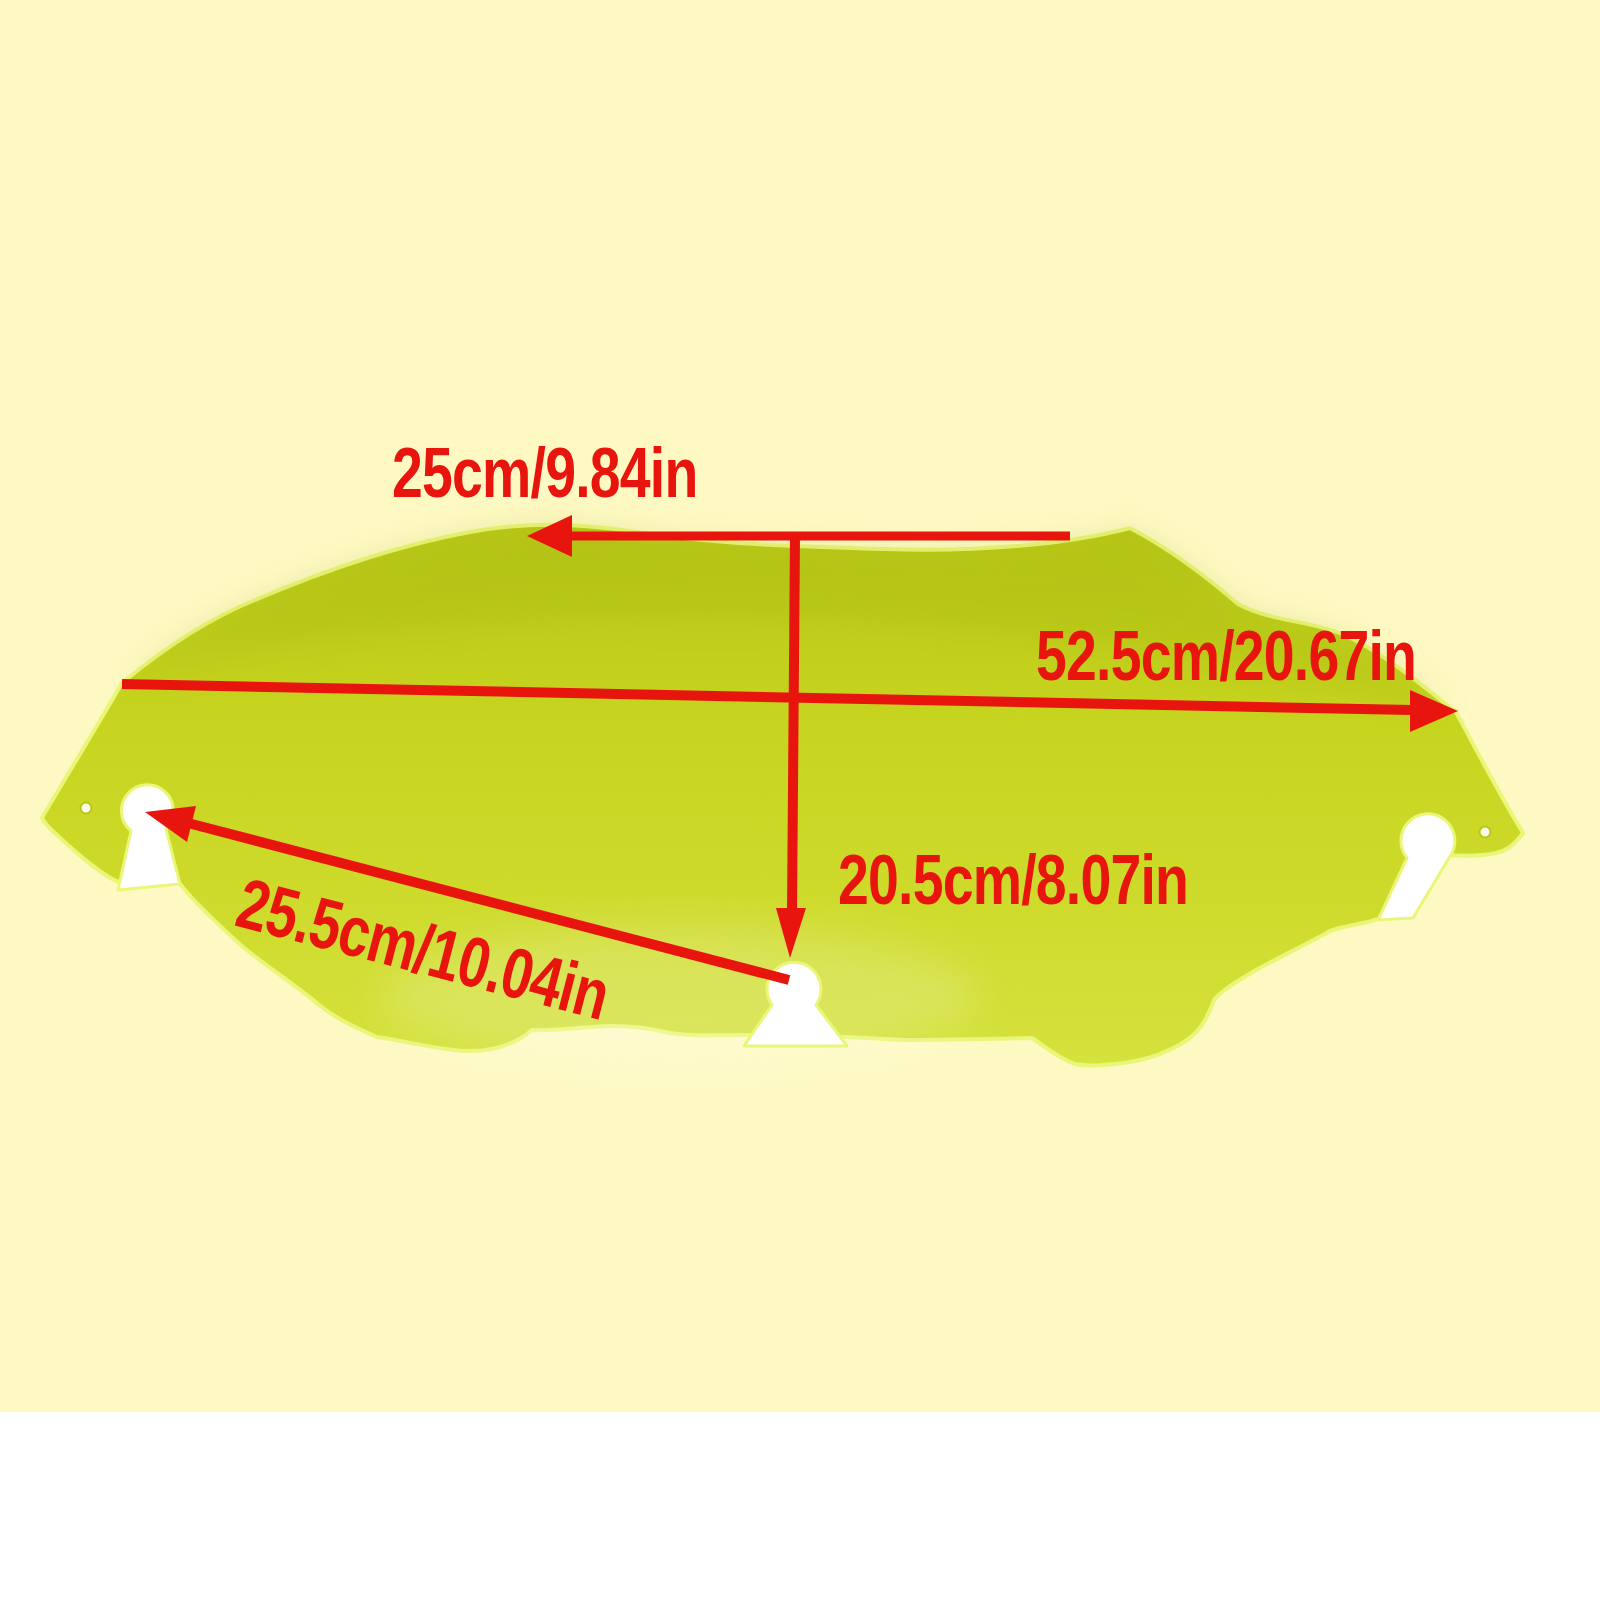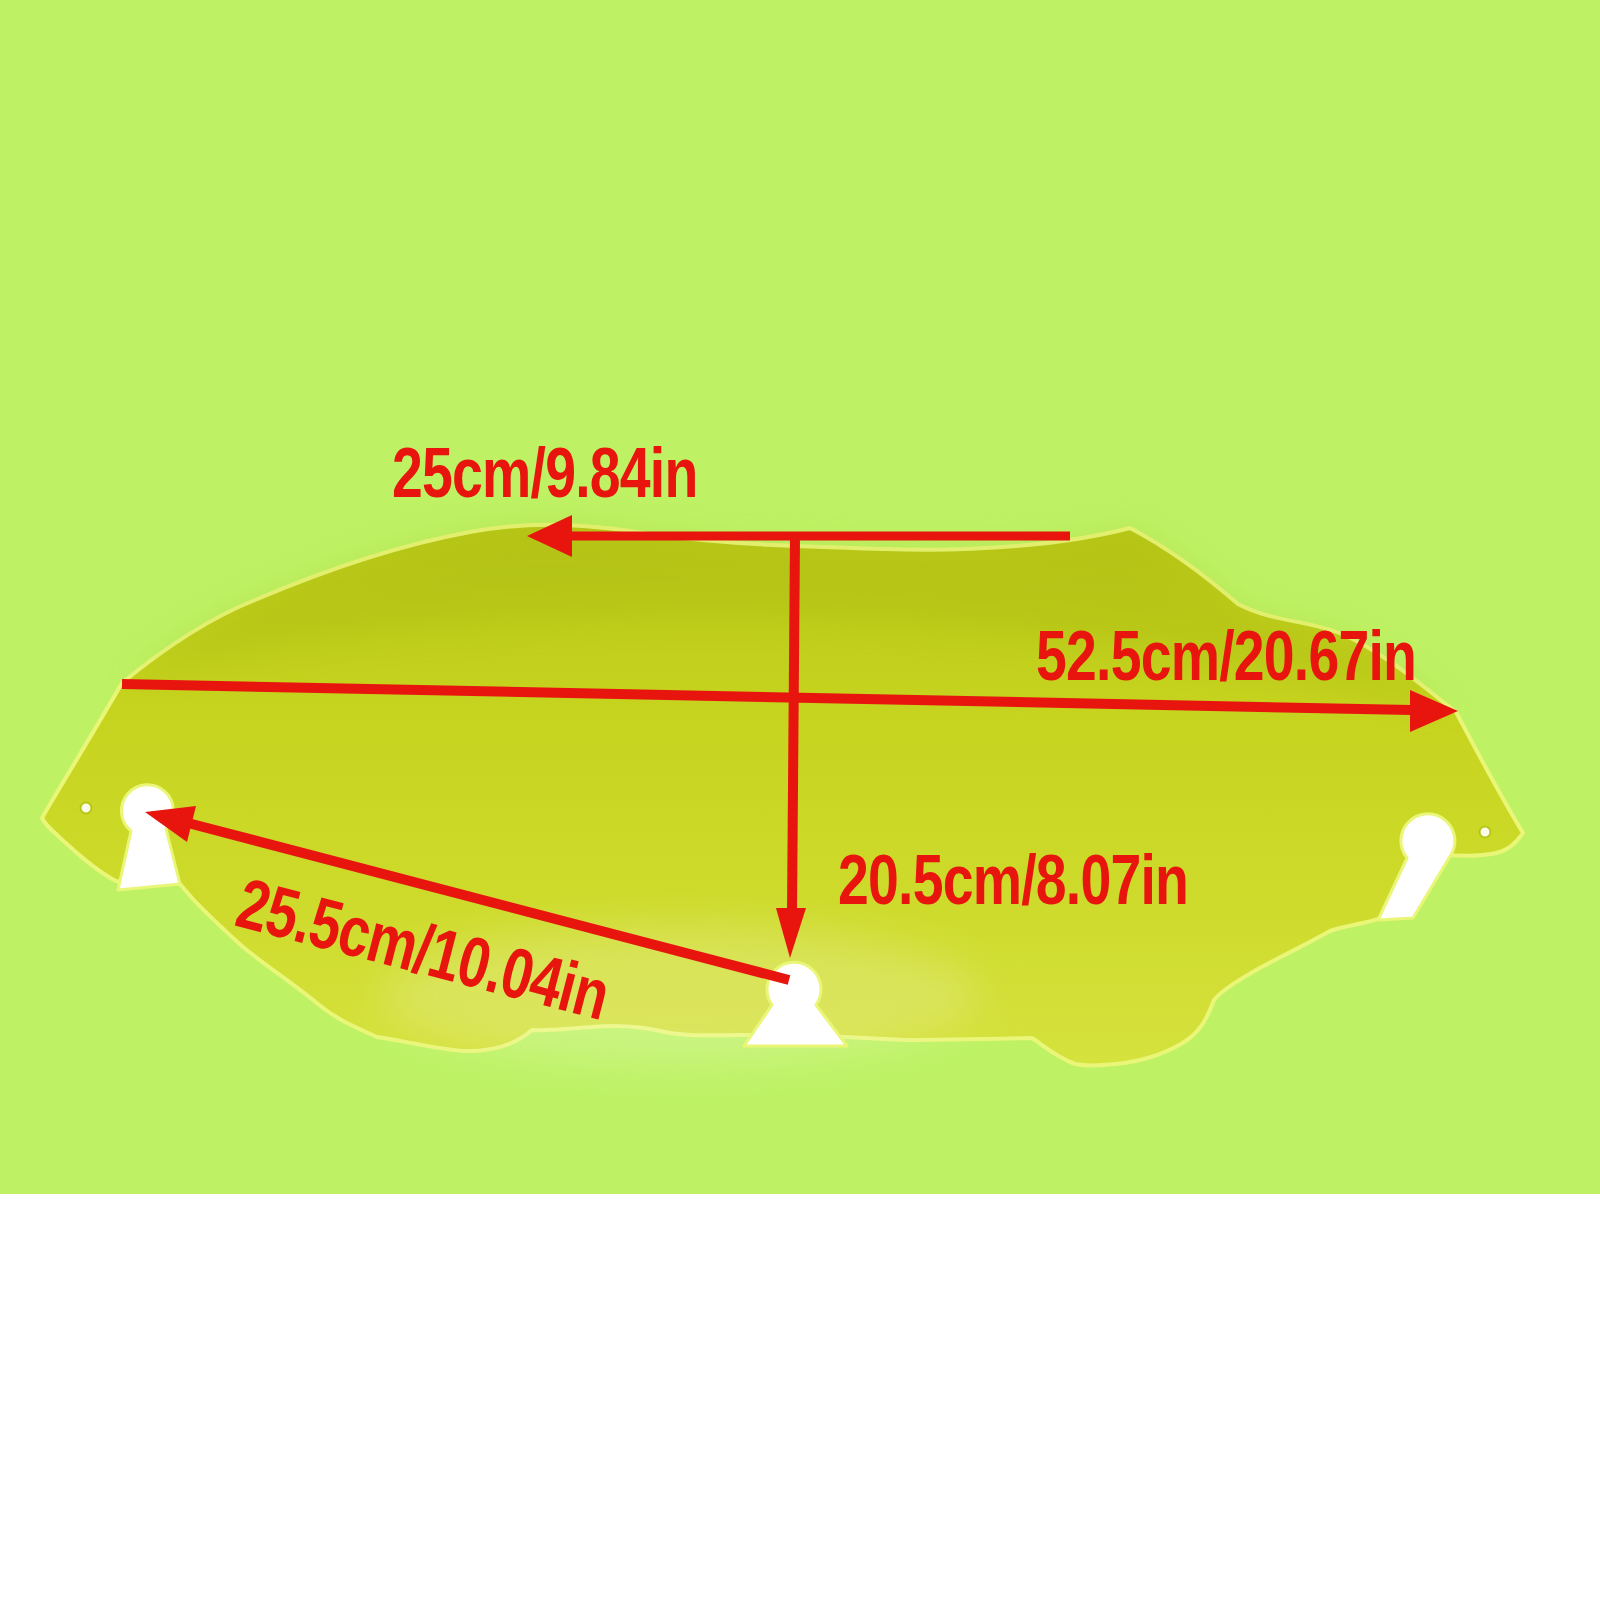--- a/index.html
+++ b/index.html
@@ -1,20 +1,20 @@
 <!DOCTYPE html>
 <html><head>
 <meta charset="utf-8">
 <style>
   html, body { margin: 0; padding: 0; background: #ffffff; }
   .stage {
     position: relative;
     width: 1600px;
-    height: 1194px;
-    background: #bef264;
+    height: 1412px;
+    background: #fef9c3;
     overflow: hidden;
     font-family: "Liberation Sans", sans-serif;
   }
   .stage svg { position: absolute; left: 0; top: 0; }
   .dim-label {
     position: absolute;
     font-family: "Liberation Sans", sans-serif;
     font-weight: bold;
     font-size: 71px;
     line-height: 1;

